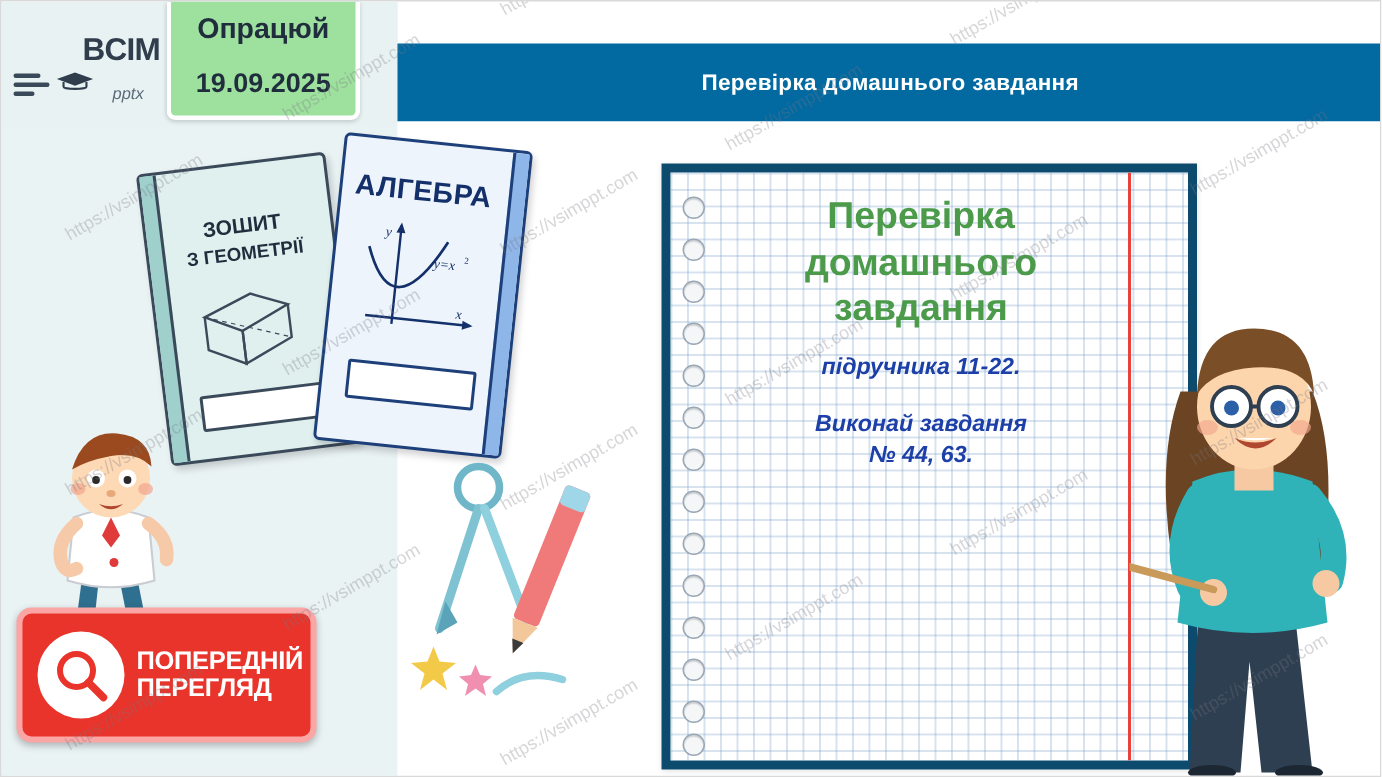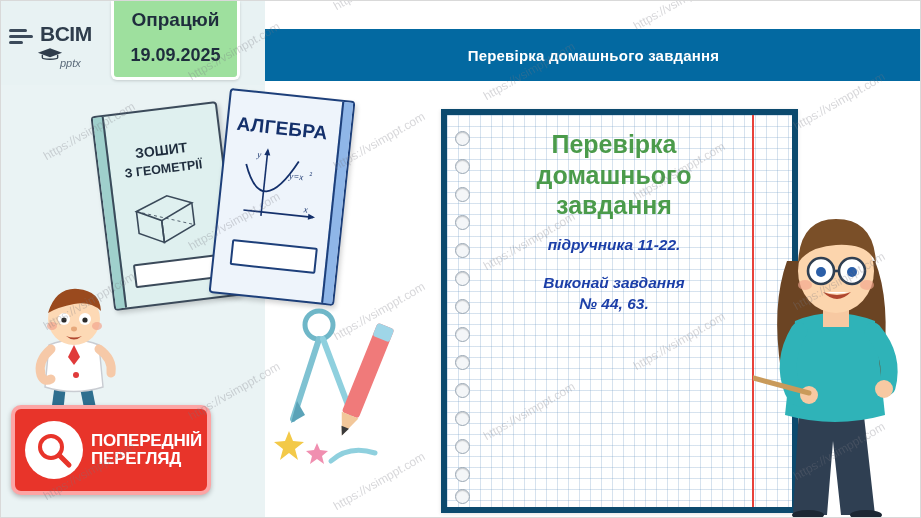--- a/index.html
+++ b/index.html
@@ -32,22 +32,22 @@
     left: 0; top: 0;
     width: 264px; height: 84px;
     background: #e8f2f3;
   }
   
   .logo-wrap {
     position: absolute;
     left: 8px; top: 22px;
     width: 130px; height: 46px;
     display: flex;
-    align-items: flex-start;
-    gap: 5px;
+    align-items: flex-end;
+    gap: 20px;
   }
   .logo-lines {
     width: 26px; height: 26px;
     position: relative;
   }
   .logo-lines i {
     position: absolute;
     left: 0;
     height: 3px;
     background: #3b4a5a;

